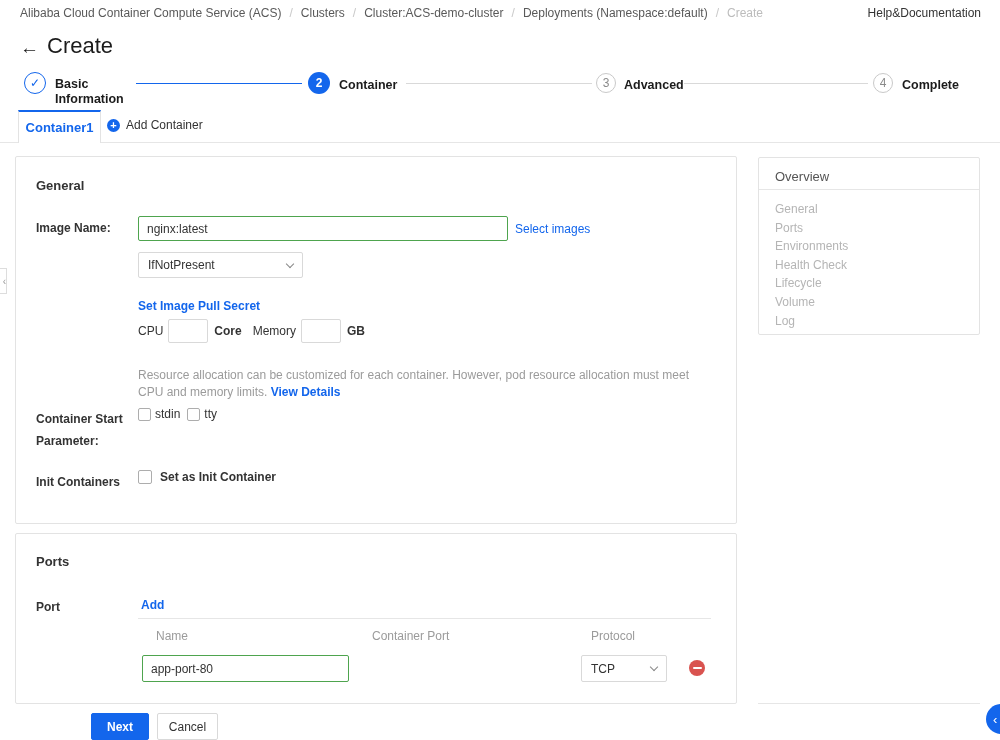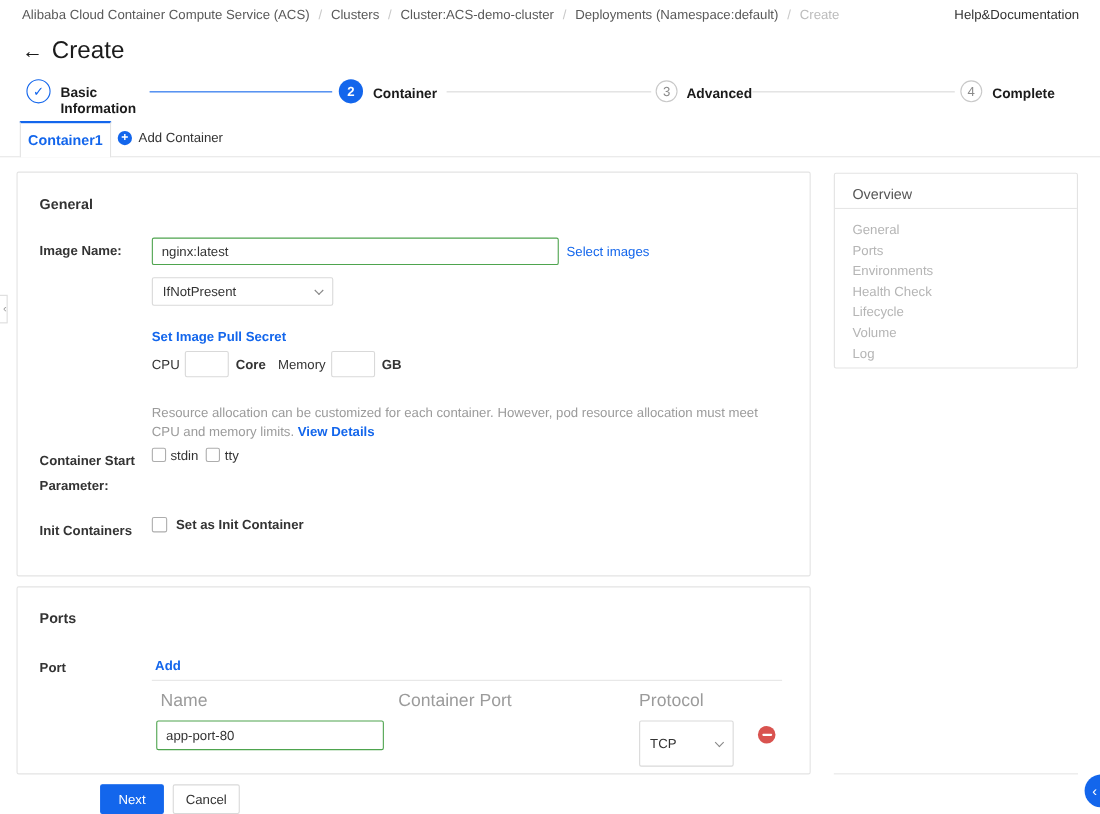--- a/index.html
+++ b/index.html
@@ -48,29 +48,29 @@
     font-size:12px; color:#333; padding:0 8px; outline:none; }
   .input-green { border:1px solid #4ea44e; }
   .fake-select { border:1px solid #d9d9d9; border-radius:2px; background:#fff; display:flex; align-items:center;
     justify-content:space-between; padding:0 9px; font-size:12px; color:#333; cursor:pointer; }
   .chevron-down { width:6px; height:6px; border-right:1.3px solid #888; border-bottom:1.3px solid #888;
     transform:rotate(45deg); margin-top:-3px; }
   .link { color:#1366ec; cursor:pointer; font-size:12px; }
   .link-bold { font-weight:bold; }
   .hint { color:#9b9b9b; font-size:12px; line-height:17px; }
   .checkbox { width:13px; height:13px; border:1px solid #adadad; border-radius:2px; background:#fff; display:inline-block; cursor:pointer; flex:none; }
-  .cb-row { display:flex; color:#333; font-size:12px; }
+  .cb-row { display:flex; align-items:center; color:#333; font-size:12px; }
 
   
   .ov-heading { font-size:13px; color:#555; }
   .ov-divider { height:1px; background:#e6e6e6; }
   .ov-item { color:#b5b5b5; font-size:12px; line-height:18.6px; cursor:pointer; }
 
   
-  .col-header { color:#9b9b9b; font-size:16px; }
+  .col-header { color:#9b9b9b; font-size:12px;margin-left:10px; }
   .minus-icon { width:16px; height:16px; border-radius:50%; background:#d9534f; position:relative; cursor:pointer; }
   .minus-icon::after { content:""; position:absolute; left:3.5px; top:7px; width:9px; height:2.4px; background:#fff; border-radius:1px; }
   .row-divider { height:1px; background:#e6e6e6; }
 
   
   .btn { height:27px; border-radius:2px; font-size:12px; display:flex; align-items:center; justify-content:center; cursor:pointer; font-family:"Liberation Sans",sans-serif; }
   .btn-default { background:#fff; border:1px solid #d9d9d9; color:#333; }
   .btn-primary { background:#1366ec; border:1px solid #1366ec; color:#fff; }
 
   
@@ -180,29 +180,29 @@
     <div class="abs form-label" style="left:20px; top:62px;">Port</div>
     <div class="abs link link-bold" style="left:125px; top:64px;">Add</div>
     <div class="abs row-divider" style="left:122px; top:84px; width:573px;"></div>
 
     <div class="abs col-header" style="left:130px; top:95px;">Name</div>
     <div class="abs col-header" style="left:346px; top:95px;">Container Port</div>
     <div class="abs col-header" style="left:565px; top:95px;">Protocol</div>
 
     <div>
       <input class="abs text-input input-green" style="left: 126px; top: 121px; width: 207px; height: 27px;" value="app-port-80">
-      <div class="abs fake-select" style="left:565px; top:121px; width:86px; height:42px;">
+      <div class="abs fake-select" style="left:565px; top:121px; width:86px; height:27px;">
         <span>TCP</span>
         <span class="chevron-down"></span>
       </div>
       <div class="abs minus-icon" style="left:673px; top:126px;"></div>
     </div>
   </div>
 
   <div class="abs row-divider" style="left:758px; top:703px; width:222px;"></div>
 
   <div class="abs btn btn-default" style="left:15px; top:713px; width:46px;margin-top:28px;">Previous</div>
-  <div class="abs btn btn-primary" style="left:91px; top:713px; width:58px;">Next</div>
+  <div class="abs btn btn-primary" style="left:91px; top:713px; width:58px;font-weight:bold;">Next</div>
   <div class="abs btn btn-default" style="left:157px; top:713px; width:61px;">Cancel</div>
 
   <div class="abs float-circle" style="left:986px; top:704px;">‹</div>
 
 </div>
 
 </body></html>

